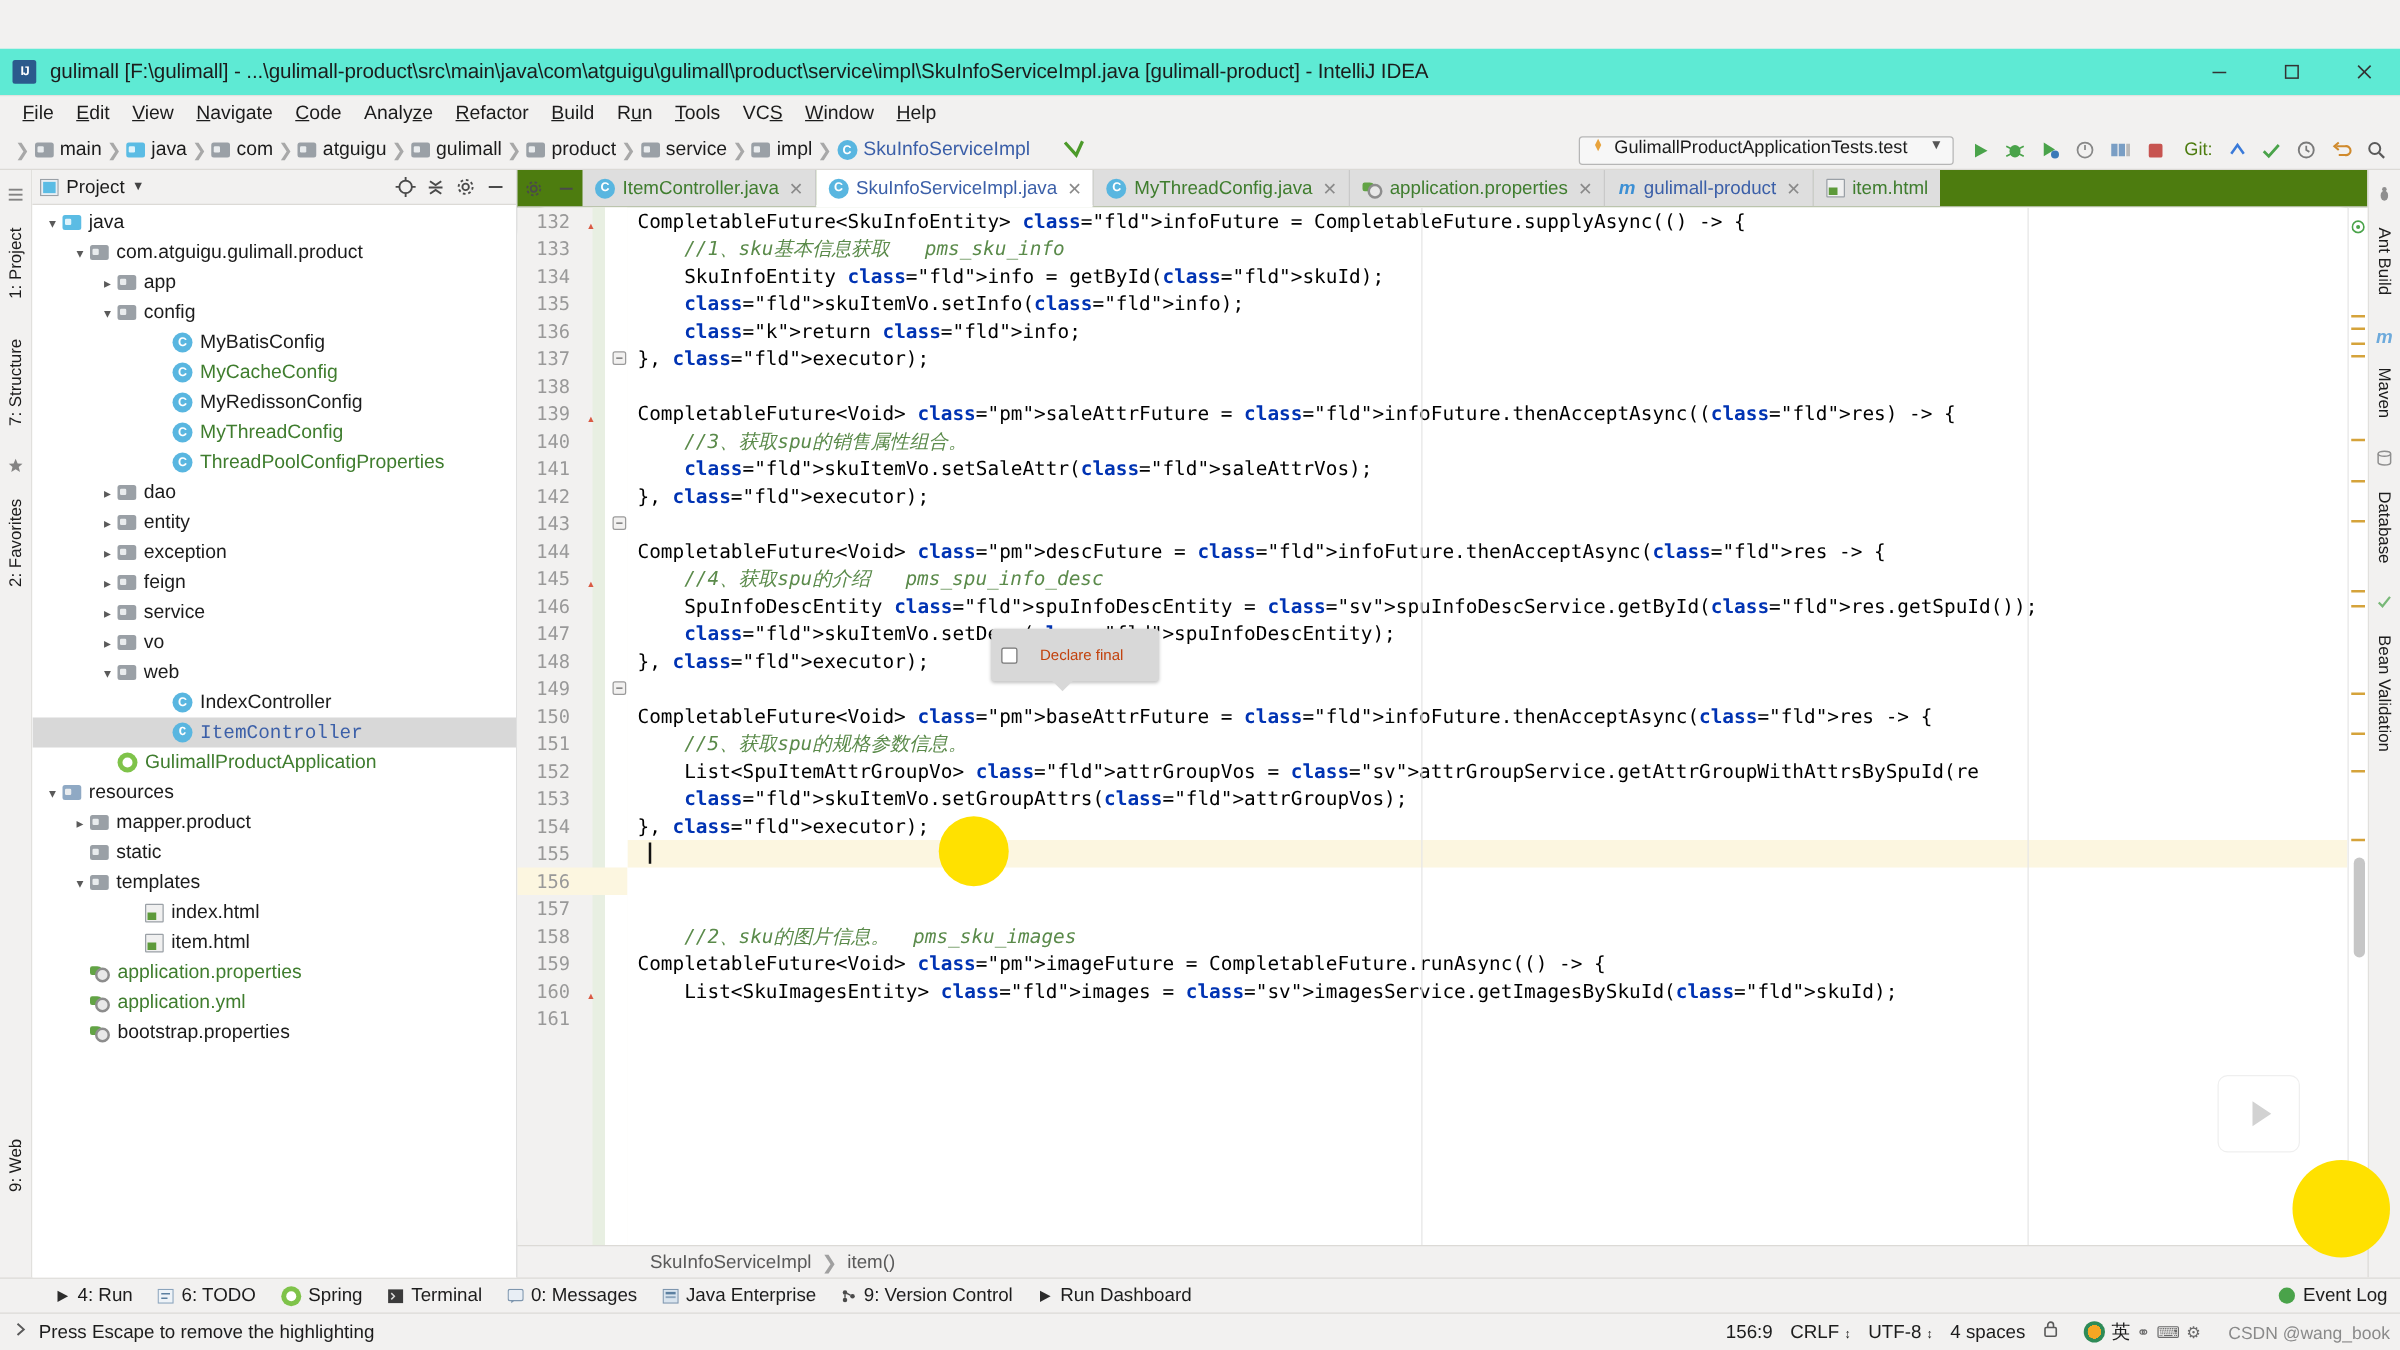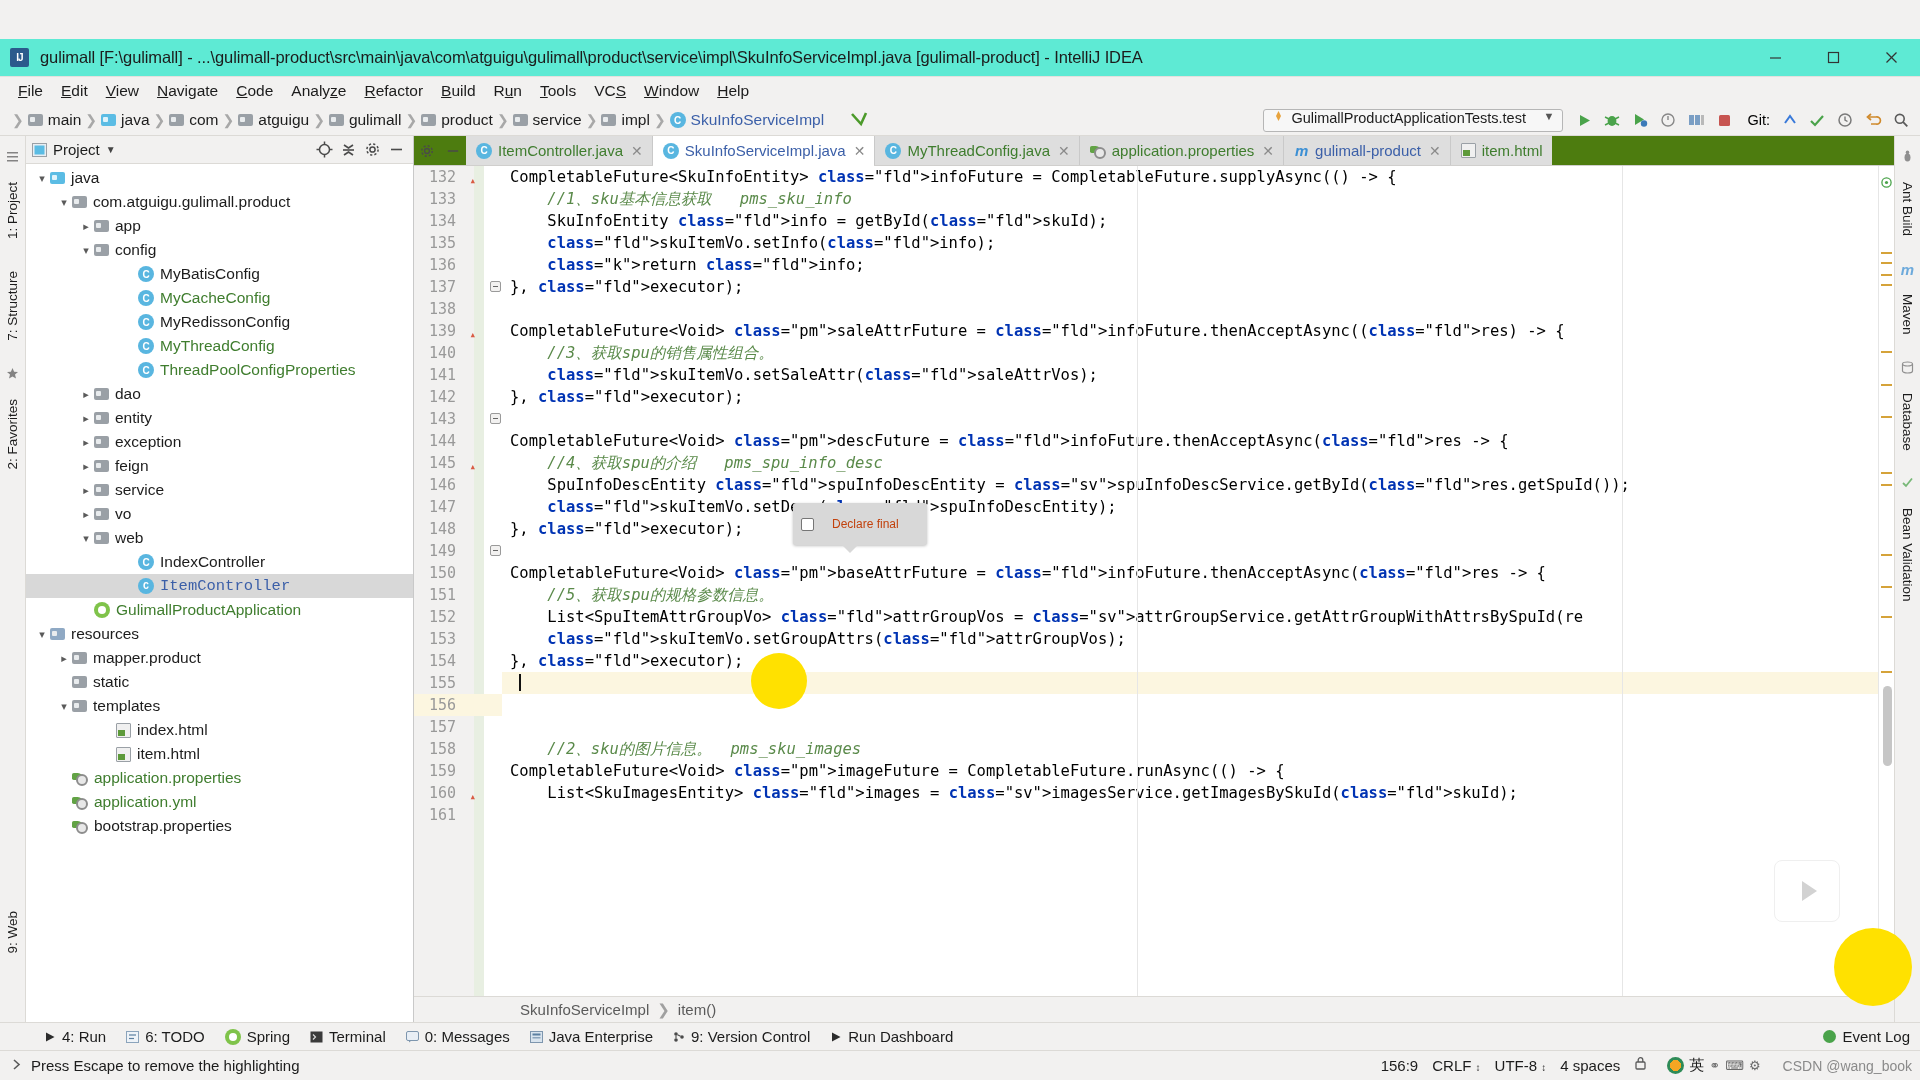--- a/index.html
+++ b/index.html
@@ -101,21 +101,21 @@
     display: flex; align-items: flex-start;
     height: 23px; min-width: 300px;
     border: 1px solid #b6b6b6; background: #f7f7f7;
     border-radius: 3px; padding: 0 8px; margin-right: 6px;
   }
   .runcfg-label { font-size: 14.5px; color: #1c1c1c; margin: 0 auto 0 6px; }
   .tb-icon {
     width: 26px; height: 25px;
     display: flex; align-items: center; justify-content: center;
   }
-  .git-label { font-size: 14.5px; color: #000000; margin: 0 4px 0 8px; }
+  .git-label { font-size: 14.5px; color: #4d7c0f; margin: 0 4px 0 8px; }
 
   
   .body-row { flex: 1 1 auto; display: flex; min-height: 0; }
 
   
   .rail {
     width: 26px; flex: 0 0 26px;
     background: #f2f1f0;
     border-right: 1px solid #dcdad6;
     display: flex; flex-direction: column; align-items: center;

